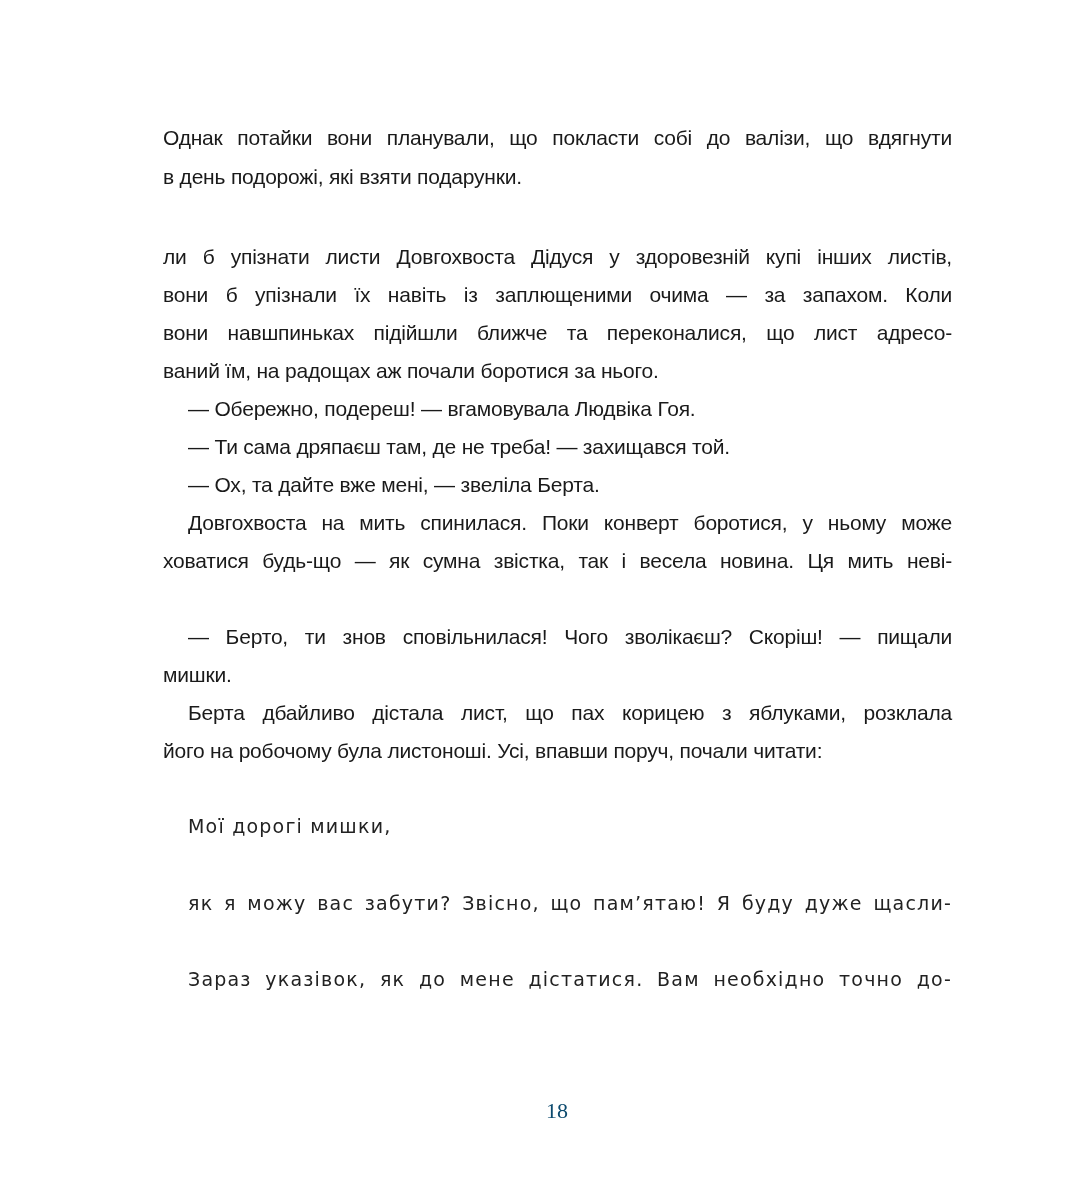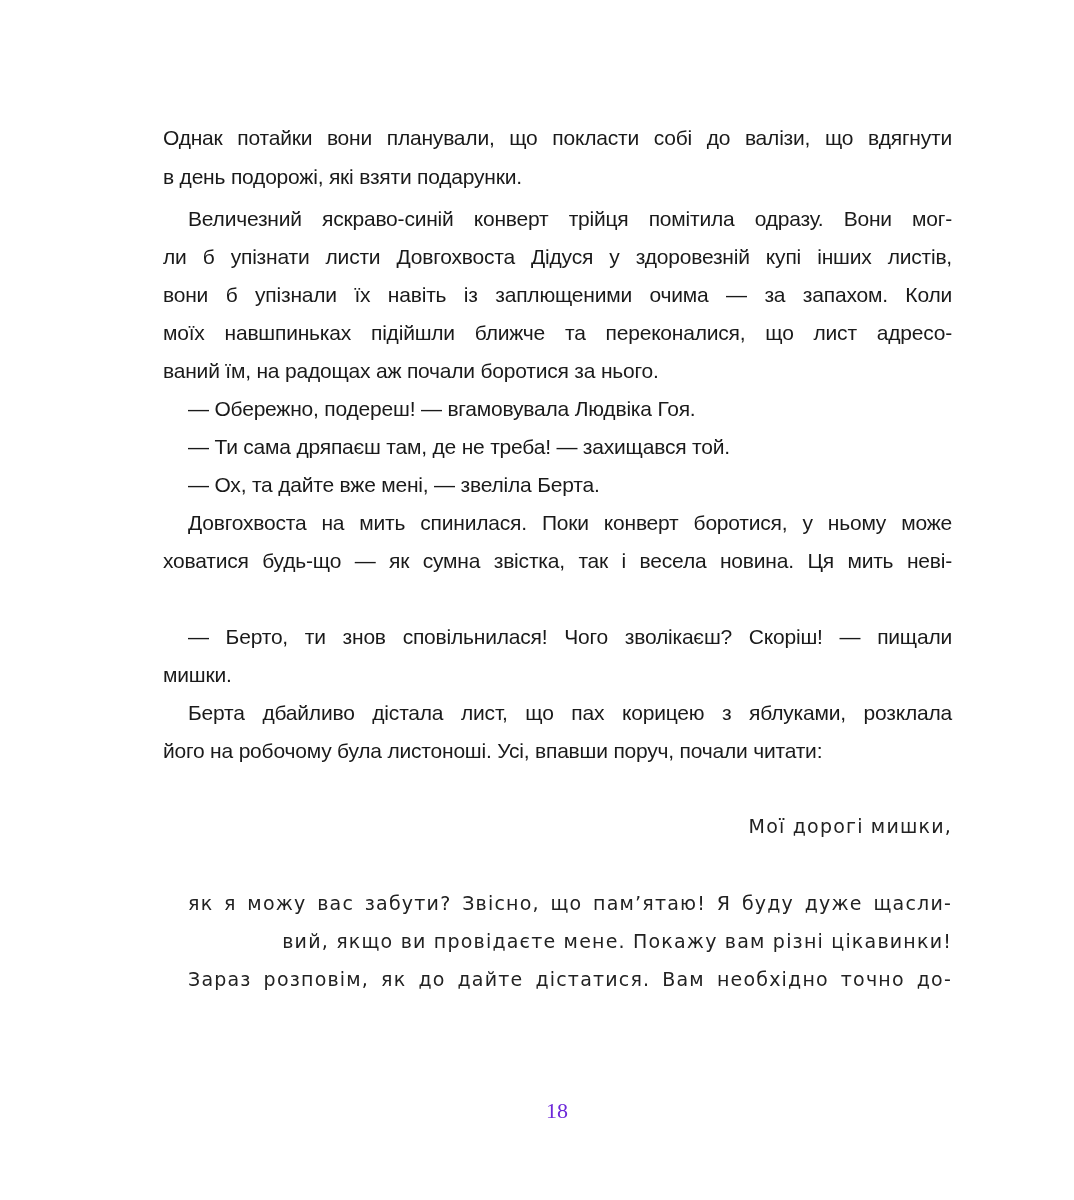--- a/index.html
+++ b/index.html
@@ -17,60 +17,57 @@
       letter-spacing: -0.2px;
     }
     .line.just { text-align: justify; text-align-last: justify; }
     .line.indent { left: 188px; width: 764px; }
     .hand {
       font-family: "DejaVu Sans", sans-serif;
       font-size: 19px;
       letter-spacing: 1.2px;
       color: #222222;
       font-weight: normal;
-      text-align: right;
     }
     .pagenum {
       position: absolute;
       left: 537px;
       top: 1094px;
       width: 40px;
       text-align: center;
       font-family: "Liberation Serif", serif;
       font-size: 22px;
-      color: #6d28d9;
+      color: #0c4a6e;
     }
   </style>
 </head>
 <body>
 
 <div class="page">
 
   <div class="line just" style="top:121px">Однак потайки вони планували, що покласти собі до валізи, що вдягнути</div>
   <div class="line" style="top:160px">в день подорожі, які взяти подарунки.</div>
 
-  <div class="line just indent" style="top:202px">Величезний яскраво-синій конверт трійця помітила одразу. Вони мог-</div>
   <div class="line just" style="top:240px">ли б упізнати листи Довгохвоста Дідуся у здоровезній купі інших листів,</div>
   <div class="line just" style="top:278px">вони б упізнали їх навіть із заплющеними очима — за запахом. Коли</div>
-  <div class="line just" style="top:316px">моїх навшпиньках підійшли ближче та переконалися, що лист адресо-</div>
+  <div class="line just" style="top:316px">вони навшпиньках підійшли ближче та переконалися, що лист адресо-</div>
   <div class="line" style="top:354px">ваний їм, на радощах аж почали боротися за нього.</div>
 
   <div class="line indent" style="top:392px">— Обережно, подереш! — вгамовувала Людвіка Гоя.</div>
   <div class="line indent" style="top:468px">— Ох, та дайте вже мені, — звеліла Берта.</div>
   <div class="line indent" style="top:430px">— Ти сама дряпаєш там, де не треба! — захищався той.</div>
 
   <div class="line just indent" style="top:506px">Довгохвоста на мить спинилася. Поки конверт боротися, у ньому може</div>
   <div class="line just" style="top:544px">ховатися будь-що — як сумна звістка, так і весела новина. Ця мить неві-</div>
 
   <div class="line just indent" style="top:620px">— Берто, ти знов сповільнилася! Чого зволікаєш? Скоріш! — пищали</div>
   <div class="line" style="top:658px">мишки.</div>
 
   <div class="line just indent" style="top:696px">Берта дбайливо дістала лист, що пах корицею з яблуками, розклала</div>
   <div class="line" style="top:734px">його на робочому була листоноші. Усі, впавши поруч, почали читати:</div>
 
   <div class="line indent hand" style="top:809px">Мої дорогі мишки,</div>
 
   <div class="line just indent hand" style="top:886px">як я можу вас забути? Звісно, що пам’ятаю! Я буду дуже щасли-</div>
-  <div class="line hand" style="top:924px">вий, якщо ви провідаєте мене. Покажу вам різні цікавинки!</div>
-  <div class="line just indent hand" style="top:962px">Зараз розповім, як до дайте дістатися. Вам необхідно точно до-</div>
+  <div class="line just indent hand" style="top:962px">Зараз указівок, як до мене дістатися. Вам необхідно точно до-</div>
 
   <div class="pagenum">18</div>
 </div>
 
 </body></html>

